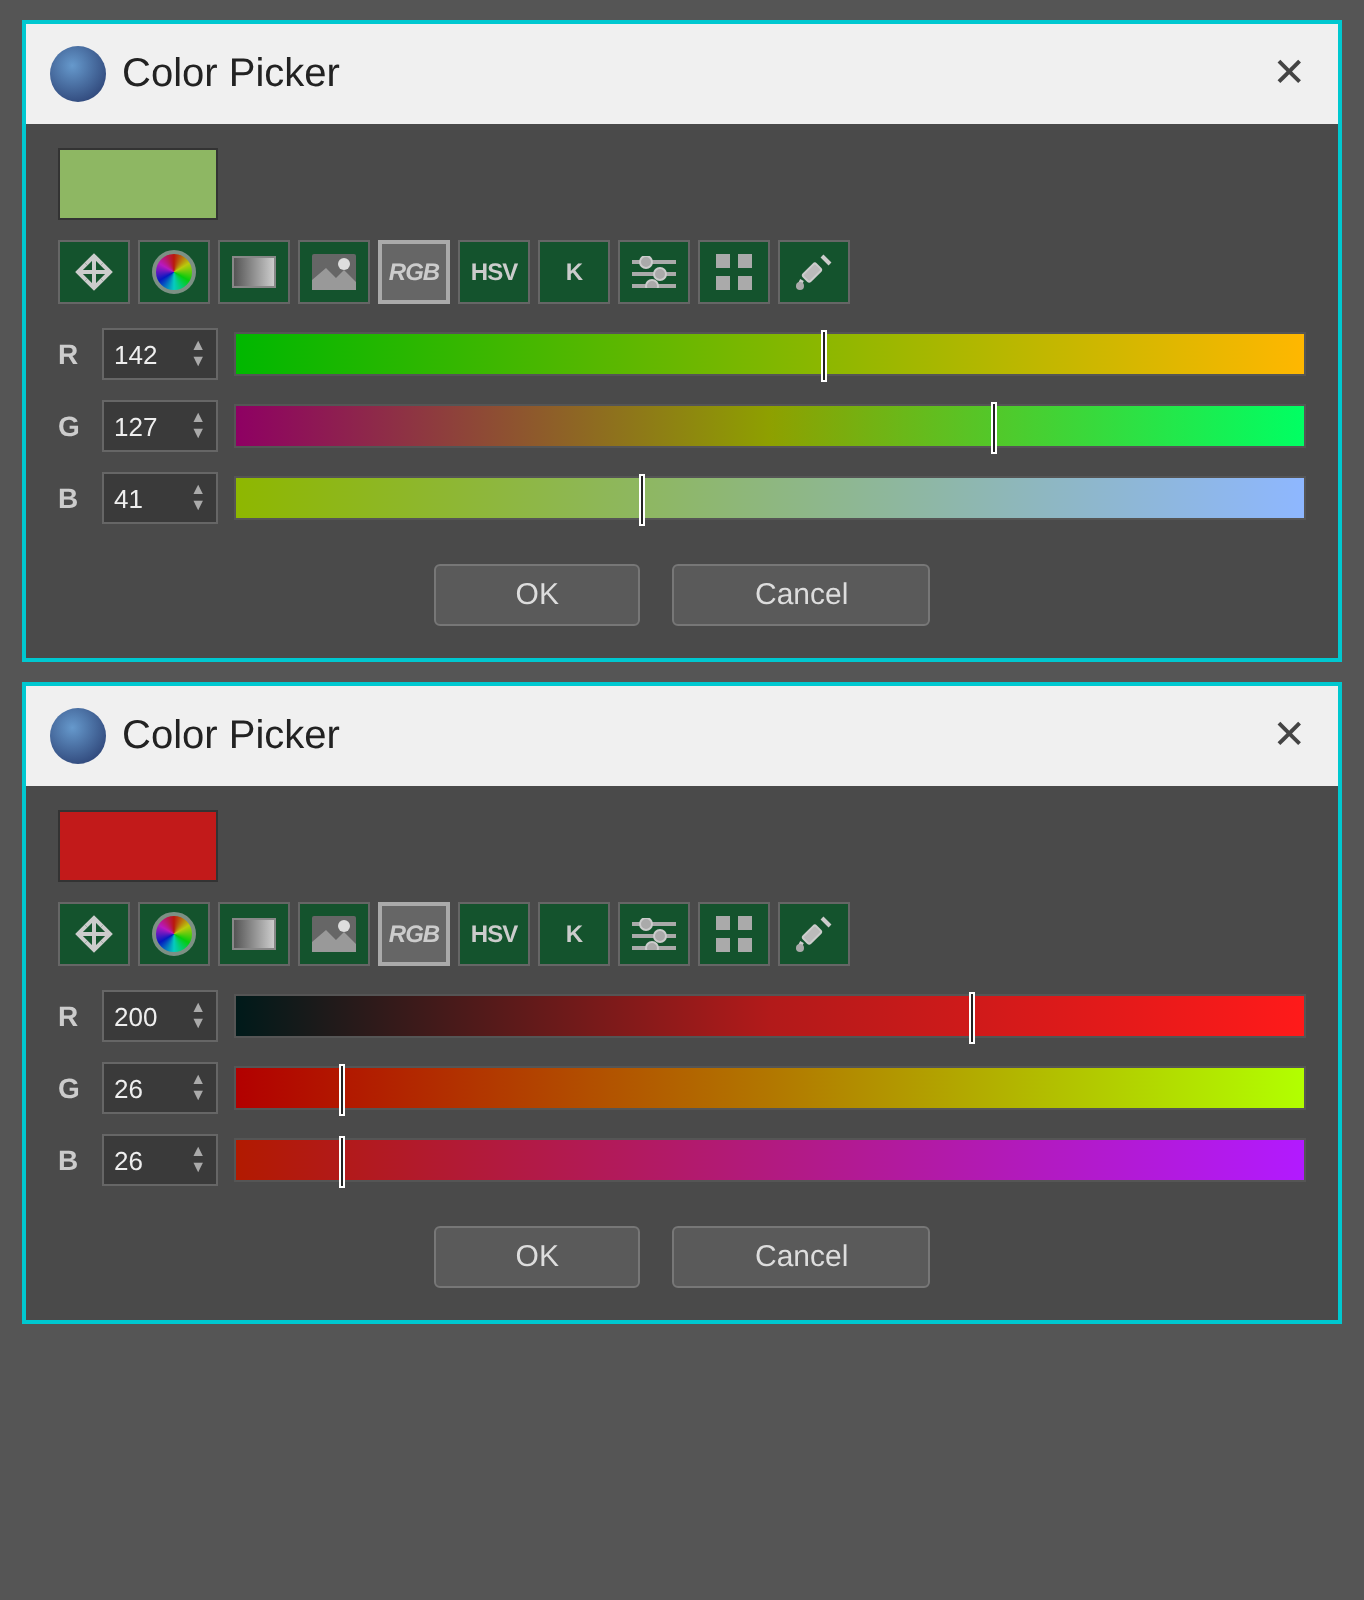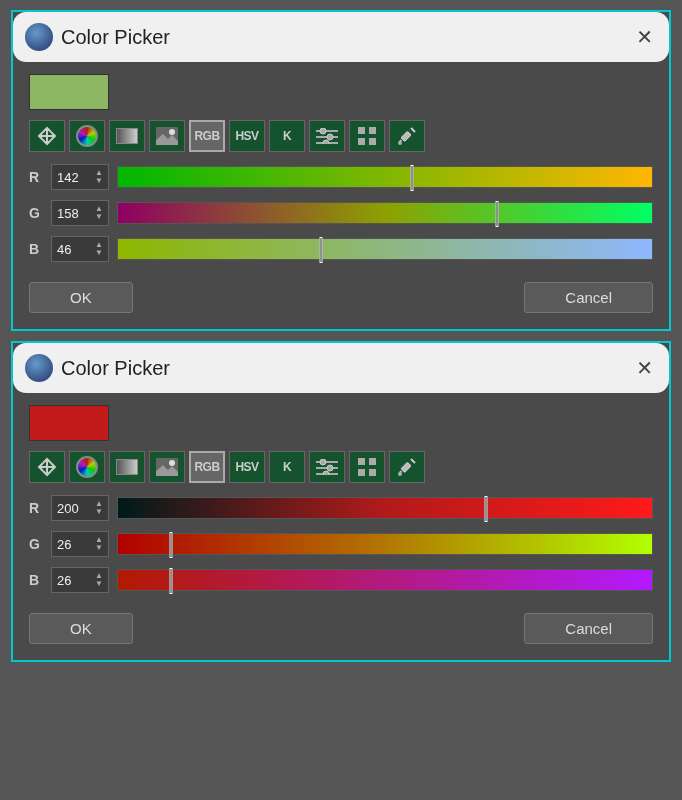--- a/index.html
+++ b/index.html
@@ -20,21 +20,20 @@
       padding: 0;
     }
 
     .title-bar {
       background: #f0f0f0;
       display: flex;
       align-items: center;
       justify-content: space-between;
       padding: 8px 12px;
       height: 50px;
-      border-radius: 13px;
     }
 
     .title-left {
       display: flex;
       align-items: center;
       gap: 8px;
     }
 
     .app-icon {
       width: 28px;
@@ -87,20 +86,21 @@
       display: flex;
       align-items: center;
       justify-content: center;
       font-size: 11px;
       color: #ddd;
     }
 
     .tool-btn.active {
       border: 2px solid #aaa;
       background: #666;
+      font-style: italic;
     }
 
     .tool-btn.text-label {
       font-size: 12px;
       font-weight: bold;
       color: #ccc;
       letter-spacing: -0.5px;
     }
 
     .icon-wheel {
@@ -202,21 +202,21 @@
     }
     .d2-g-track {
       background: linear-gradient(to right, #b20000, #b27700, #b2ff00);
     }
     .d2-b-track {
       background: linear-gradient(to right, #b21a00, #b21aff);
     }
 
     .buttons-row {
       display: flex;
-      justify-content: space-between;
+      justify-content: center;
       gap: 16px;
       margin-top: 20px;
     }
 
     .dialog-btn {
       background: #5a5a5a;
       border: 1px solid #777;
       color: #ddd;
       font-size: 15px;
       padding: 6px 40px;
@@ -301,34 +301,34 @@
               <span class="spin-arrow">▼</span>
             </div>
           </div>
           <div class="slider-track d1-r-track">
             <div class="slider-thumb" style="left: 55%;"></div>
           </div>
         </div>
         <div class="rgb-row">
           <span class="channel-label">G</span>
           <div class="value-box">
-            <span class="value-num">158</span>
+            <span class="value-num">127</span>
             <div class="spin-arrows">
               <span class="spin-arrow">▲</span>
               <span class="spin-arrow">▼</span>
             </div>
           </div>
           <div class="slider-track d1-g-track">
             <div class="slider-thumb" style="left: 71%;"></div>
           </div>
         </div>
         <div class="rgb-row">
           <span class="channel-label">B</span>
           <div class="value-box">
-            <span class="value-num">46</span>
+            <span class="value-num">41</span>
             <div class="spin-arrows">
               <span class="spin-arrow">▲</span>
               <span class="spin-arrow">▼</span>
             </div>
           </div>
           <div class="slider-track d1-b-track">
             <div class="slider-thumb" style="left: 38%;"></div>
           </div>
         </div>
         <div class="buttons-row">

